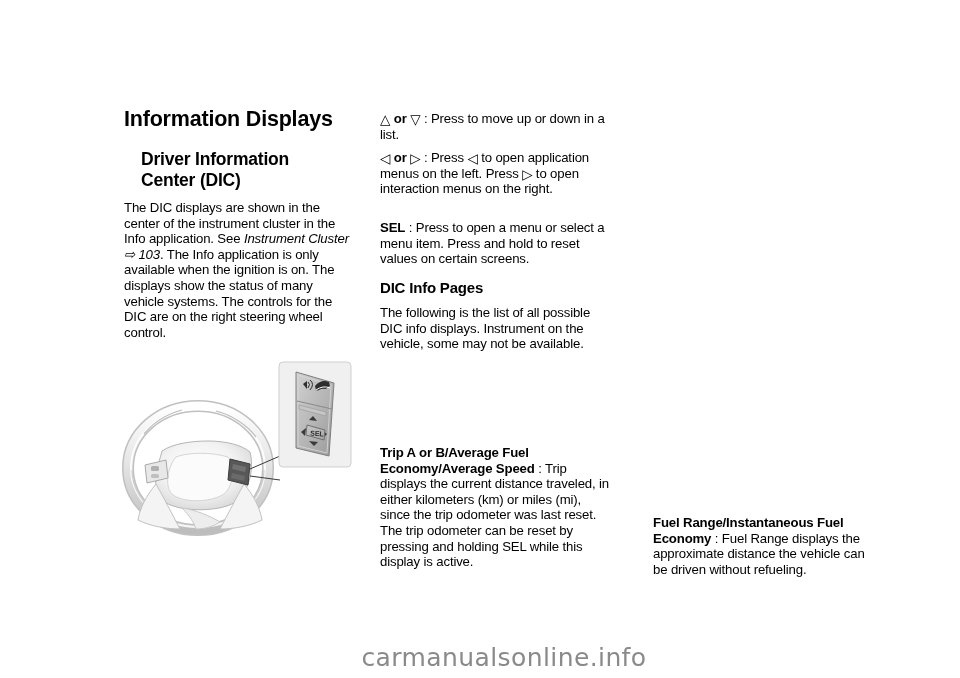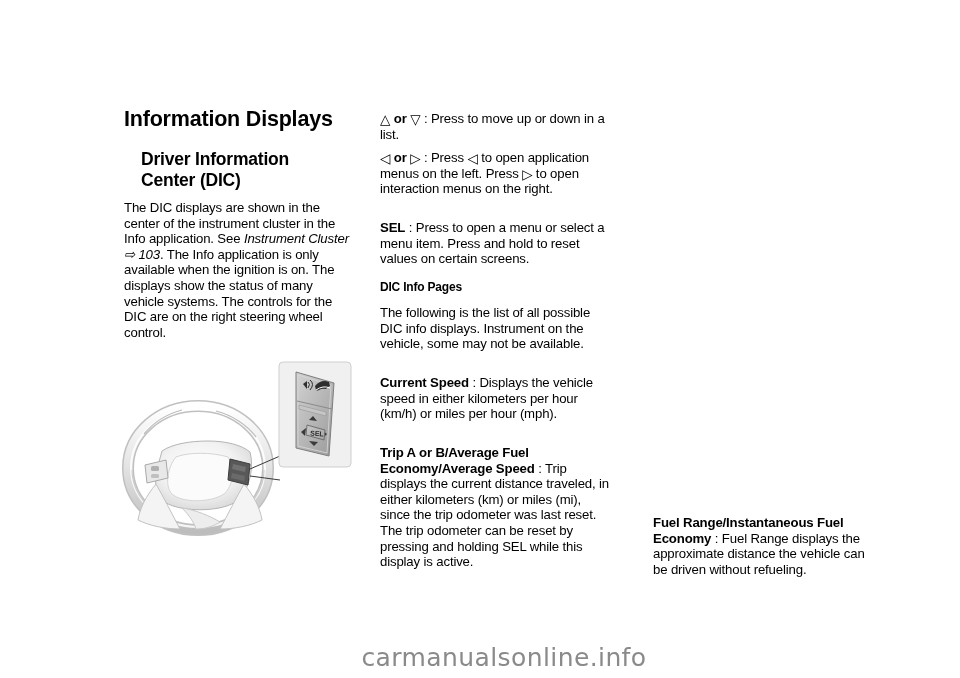--- a/index.html
+++ b/index.html
@@ -47,21 +47,21 @@
     font-weight: bold;
     letter-spacing: -0.2px;
   }
   .h2 {
     font-size: 17.5px;
     line-height: 21px;
     font-weight: bold;
     letter-spacing: -0.2px;
   }
   .h3 {
-    font-size: 12px;
+    font-size: 15px;
     line-height: 17px;
     font-weight: bold;
     letter-spacing: -0.2px;
   }
 
   .tri {
     font-size: 13.5px;
     line-height: 13.5px;
     display: inline-block;
     vertical-align: -1px;
@@ -264,25 +264,20 @@
       <div class="h3">DIC Info Pages</div>
     </div>
   </div>
 
   <div class="block" id="c2-list">
     <div class="inner">
       <div class="para">The following is the list of all possible DIC info displays. Instrument on the vehicle, some may not be available.</div>
     </div>
   </div>
 
-  <div class="block" id="c2-speed">
-    <div class="inner">
-      <div class="para"><b>Current Speed</b> <span>:</span><span> Displays the vehicle speed in either kilometers per hour (km/h) or miles per hour (mph).</span></div>
-    </div>
-  </div>
 
   <div class="block" id="c2-trip">
     <div class="inner">
       <div class="para"><b>Trip A or B/Average Fuel</b><b> </b><b>Economy/Average Speed</b> <span>:</span><span> Trip displays the current distance traveled, in either kilometers (km) or miles (mi), since the trip odometer was last reset. The trip odometer can be reset by pressing and holding SEL while this display is active.</span></div>
     </div>
   </div>
 
   <div class="block" id="c3-fuel">
     <div class="inner">
       <div class="para"><b>Fuel Range/Instantaneous Fuel</b><b> </b><b>Economy</b> <span>:</span><span> Fuel Range displays the approximate distance the vehicle can be driven without refueling.</span></div>

